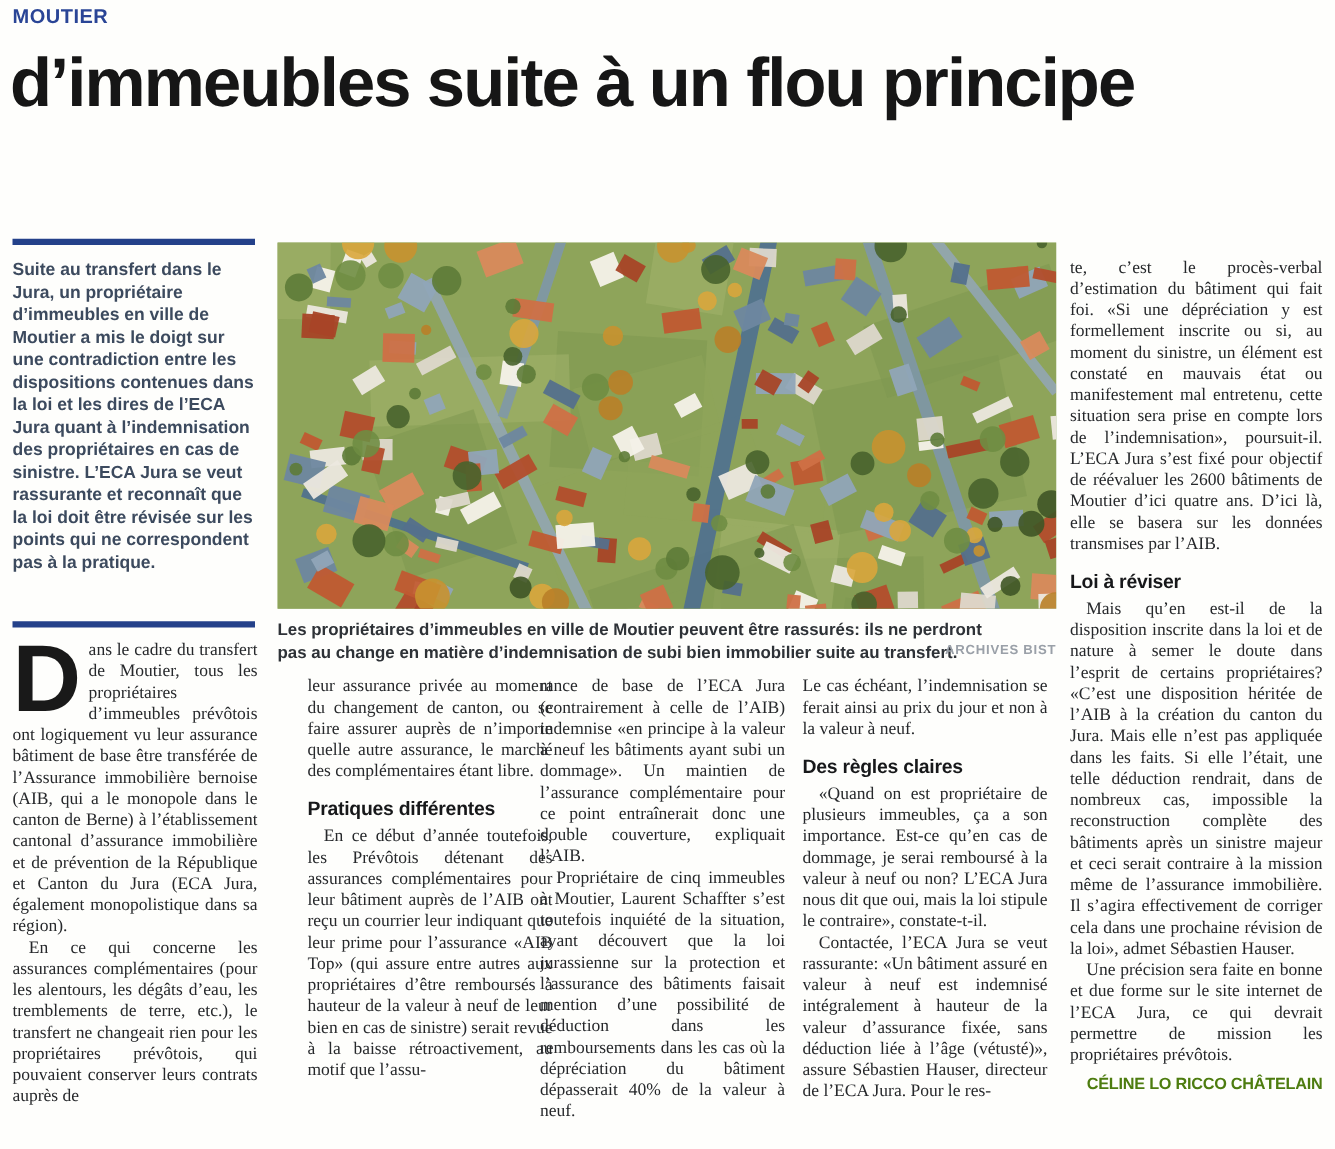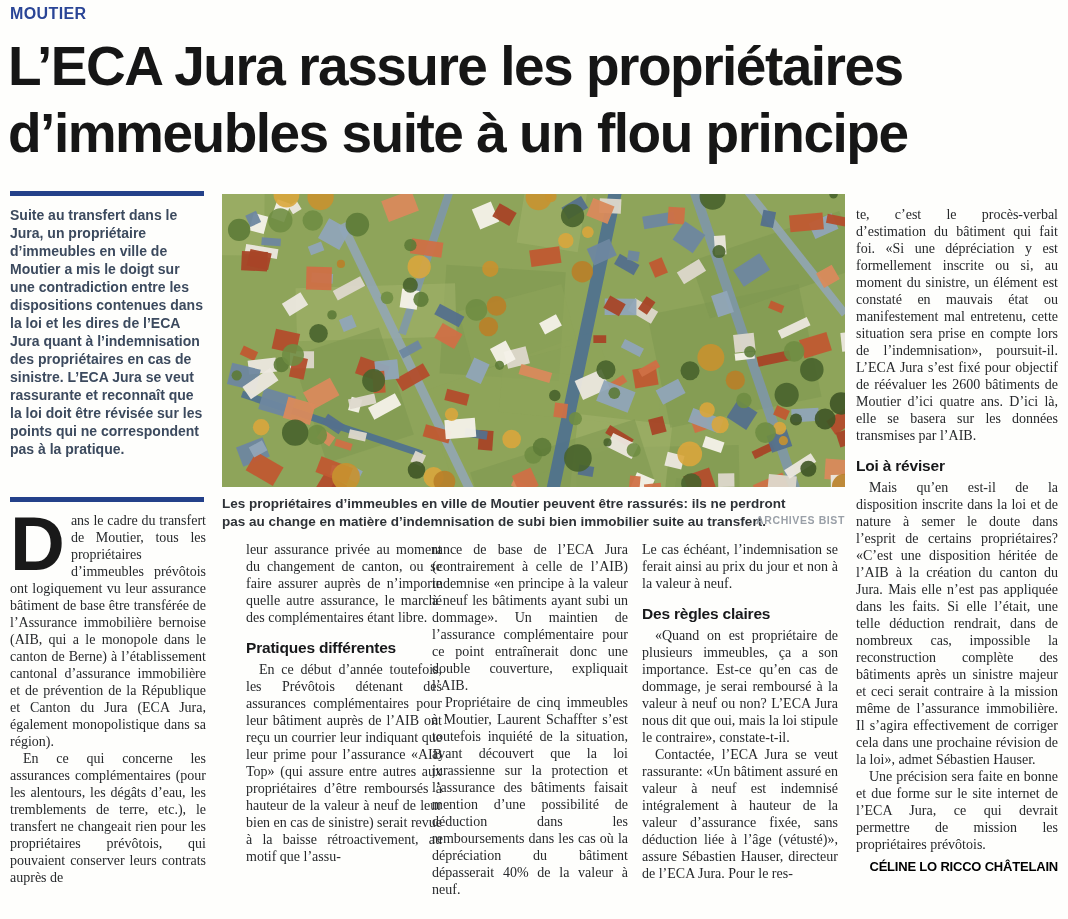--- a/index.html
+++ b/index.html
@@ -50,21 +50,21 @@
     font-size:15.5px;line-height:18px;color:#17181a;text-align:left;
     margin-top:13px;margin-bottom:4px;letter-spacing:-.2px;
   }
   .dropcap{
     float:left;font-family:"Liberation Sans","DejaVu Sans",sans-serif;
     font-weight:bold;font-size:76px;line-height:60px;padding:2px 6px 0 0;
     color:#191919;
   }
   .byline{
     font-family:"Liberation Sans","DejaVu Sans",sans-serif;font-weight:bold;
-    font-size:13px;text-align:right;margin-top:5px;color:#000000;letter-spacing:-.2px;
+    font-size:13px;text-align:right;margin-top:5px;color:#4d7c0f;letter-spacing:-.2px;
   }
   
   .photo{
     left:222px;top:194px;width:623px;height:293px;overflow:hidden;background:#8aa457;
   }
   .photo svg{display:block;}
   .caption{
     left:222px;top:495px;width:623px;position:absolute;
     font-family:"Liberation Sans","DejaVu Sans",sans-serif;font-weight:bold;
     font-size:13.5px;line-height:17.5px;color:#2e3237;
@@ -74,21 +74,20 @@
     position:absolute;right:0;bottom:1px;font-weight:bold;
     font-size:10.5px;letter-spacing:.6px;color:var(--credit);
   }
 </style>
 </head>
 <body>
 
 <div class="abs kicker">MOUTIER</div>
 
 <div class="abs headline">
-  <div>L’ECA Jura rassure les propriétaires</div>
   <div>d’immeubles suite à un flou principe</div>
 </div>
 
 <div class="abs rule rule-top"></div>
 <div class="abs lead">Suite au transfert dans le Jura, un propriétaire d’immeubles en ville de Moutier a mis le doigt sur une contradiction entre les dispositions contenues dans la loi et les dires de l’ECA Jura quant à l’indemnisation des propriétaires en cas de sinistre. L’ECA Jura se veut rassurante et reconnaît que la loi doit être révisée sur les points qui ne correspondent pas à la pratique.</div>
 <div class="abs rule rule-bottom"></div>
 
 <div class="abs photo">
   <svg id="photo-svg" width="623" height="293" viewBox="0 0 623 293" role="img" aria-label="Vue aérienne de la ville de Moutier avec ses immeubles aux toits orange et ses rues">
       <rect x="0" y="0" width="623" height="293" fill="#8ea45a"></rect>

